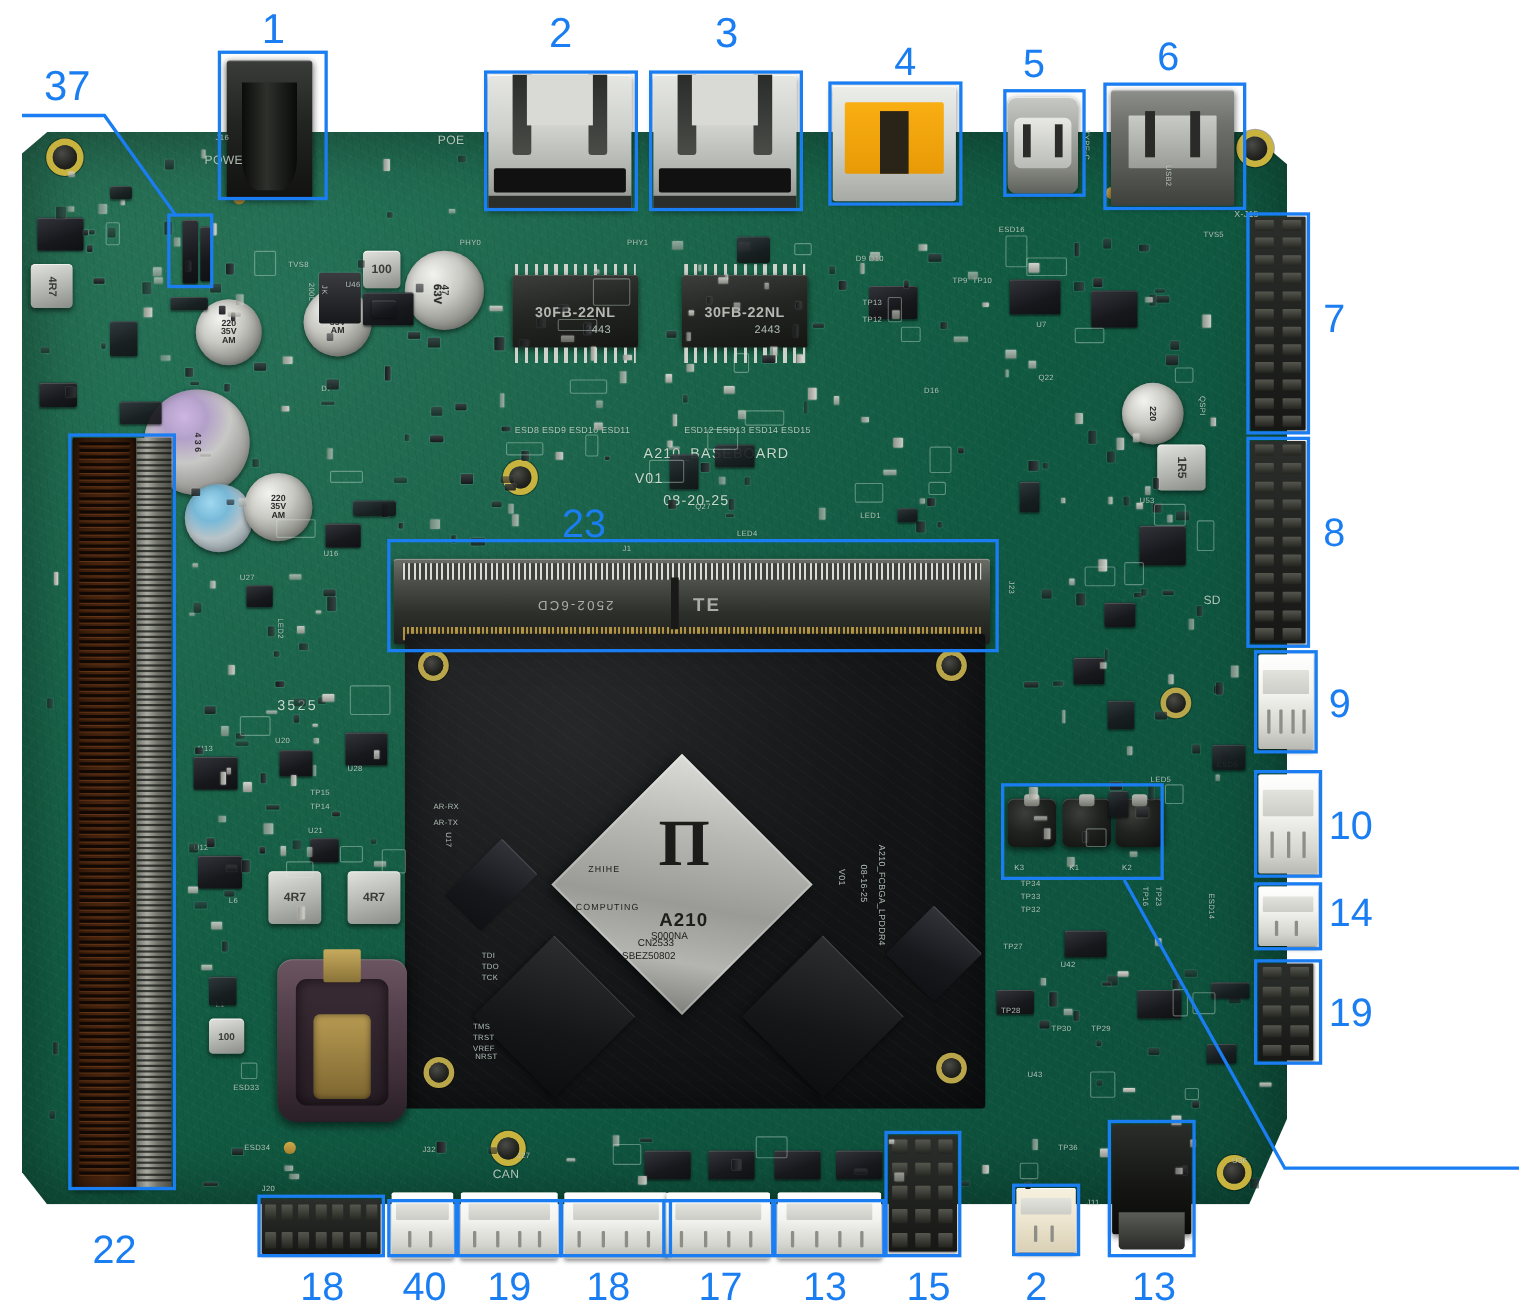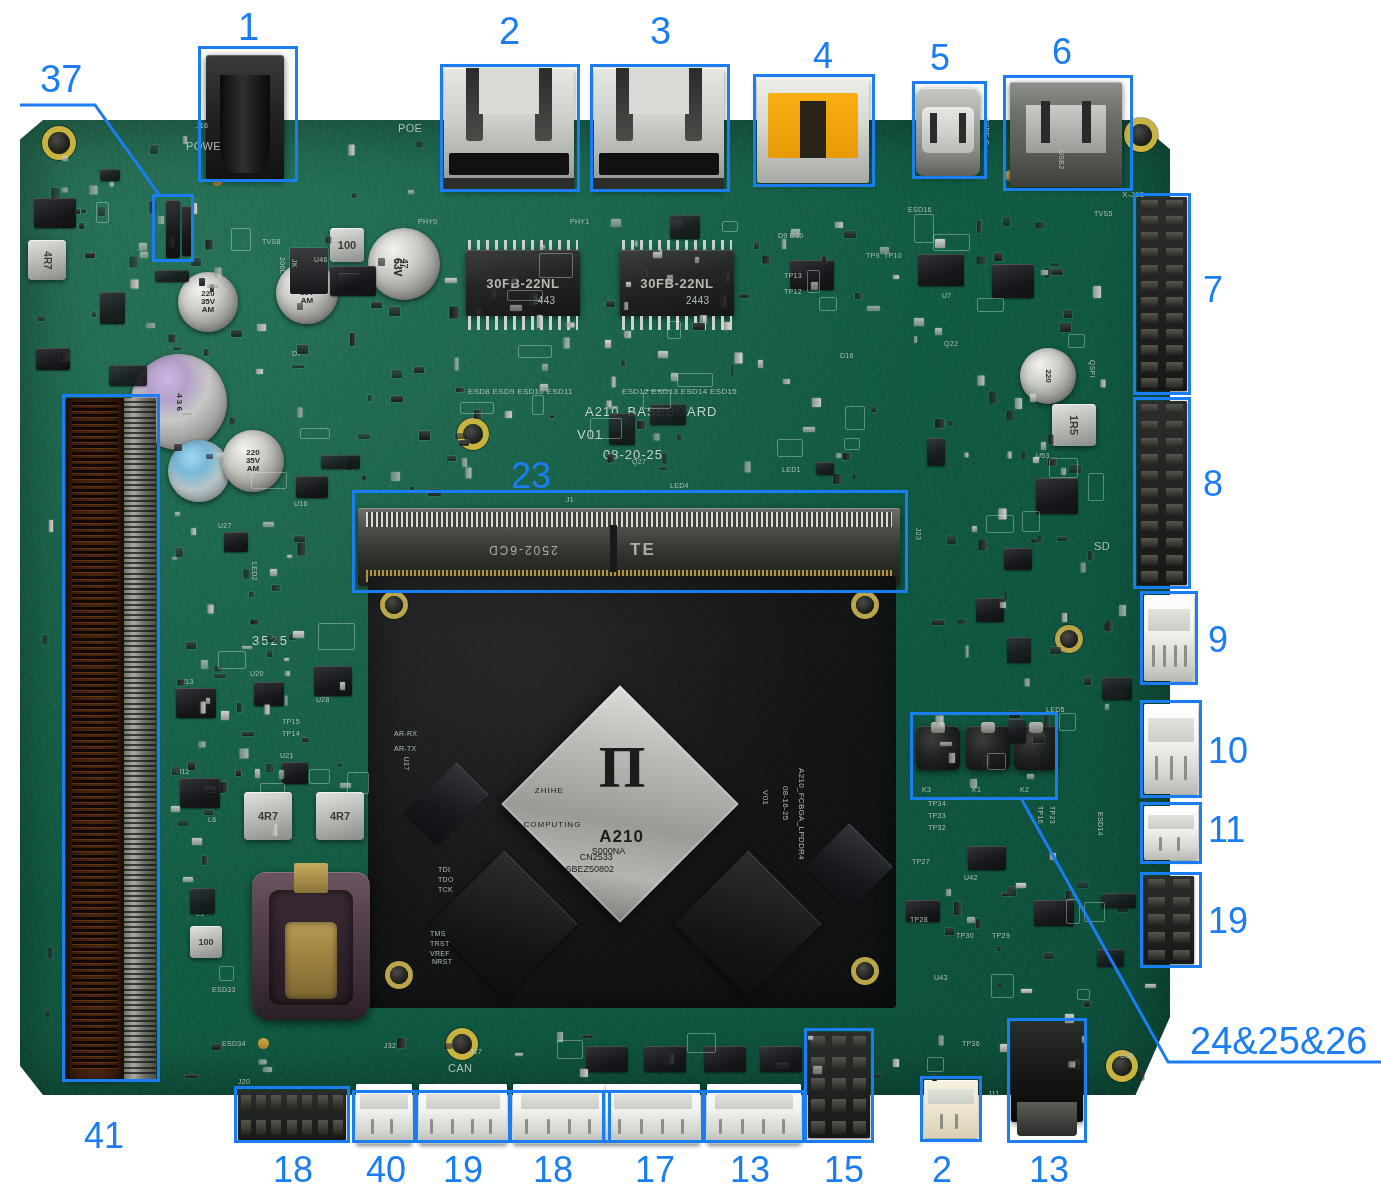--- a/index.html
+++ b/index.html
@@ -1270,21 +1270,21 @@
       <div class="annlbl" style="left: 1052px; top: 34px; font-size: 36px; --ac: #1a7ef2;">6</div>
       <div class="annbox" style="left: 1133px; top: 193px; width: 58px; height: 202px; --ac: #1a7ef2;"></div>
       <div class="annlbl" style="left: 1203px; top: 272px; font-size: 36px; --ac: #1a7ef2;">7</div>
       <div class="annbox" style="left: 1133px; top: 397px; width: 58px; height: 192px; --ac: #1a7ef2;"></div>
       <div class="annlbl" style="left: 1203px; top: 466px; font-size: 36px; --ac: #1a7ef2;">8</div>
       <div class="annbox" style="left: 1140px; top: 591px; width: 58px; height: 94px; --ac: #1a7ef2;"></div>
       <div class="annlbl" style="left: 1208px; top: 622px; font-size: 36px; --ac: #1a7ef2;">9</div>
       <div class="annbox" style="left: 1140px; top: 700px; width: 62px; height: 98px; --ac: #1a7ef2;"></div>
       <div class="annlbl" style="left: 1208px; top: 733px; font-size: 36px; --ac: #1a7ef2;">10</div>
       <div class="annbox" style="left: 1140px; top: 802px; width: 62px; height: 62px; --ac: #1a7ef2;"></div>
-      <div class="annlbl" style="left: 1208px; top: 812px; font-size: 36px; --ac: #1a7ef2;">11</div>
+      <div class="annlbl" style="left: 1208px; top: 812px; font-size: 36px; --ac: #1a7ef2;">14</div>
       <div class="annbox" style="left: 1140px; top: 872px; width: 62px; height: 96px; --ac: #1a7ef2;"></div>
       <div class="annlbl" style="left: 1208px; top: 903px; font-size: 36px; --ac: #1a7ef2;">19</div>
       <div class="annbox" style="left: 1007px; top: 1018px; width: 80px; height: 125px; --ac: #1a7ef2;"></div>
       <div class="annlbl" style="left: 1029px; top: 1152px; font-size: 36px; --ac: #1a7ef2;">13</div>
       <div class="annbox" style="left: 920px; top: 1076px; width: 62px; height: 66px; --ac: #1a7ef2;"></div>
       <div class="annlbl" style="left: 932px; top: 1152px; font-size: 36px; --ac: #1a7ef2;">2</div>
       <div class="annbox" style="left: 804px; top: 1028px; width: 70px; height: 115px; --ac: #1a7ef2;"></div>
       <div class="annlbl" style="left: 824px; top: 1152px; font-size: 36px; --ac: #1a7ef2;">15</div>
       <div class="annbox" style="left: 703px; top: 1090px; width: 102px; height: 53px; --ac: #1a7ef2;"></div>
       <div class="annlbl" style="left: 730px; top: 1152px; font-size: 36px; --ac: #1a7ef2;">13</div>
@@ -1292,22 +1292,21 @@
       <div class="annlbl" style="left: 635px; top: 1152px; font-size: 36px; --ac: #1a7ef2;">17</div>
       <div class="annbox" style="left: 509px; top: 1090px; width: 102px; height: 53px; --ac: #1a7ef2;"></div>
       <div class="annlbl" style="left: 533px; top: 1152px; font-size: 36px; --ac: #1a7ef2;">18</div>
       <div class="annbox" style="left: 415px; top: 1090px; width: 96px; height: 53px; --ac: #1a7ef2;"></div>
       <div class="annlbl" style="left: 443px; top: 1152px; font-size: 36px; --ac: #1a7ef2;">19</div>
       <div class="annbox" style="left: 352px; top: 1090px; width: 64px; height: 53px; --ac: #1a7ef2;"></div>
       <div class="annlbl" style="left: 366px; top: 1152px; font-size: 36px; --ac: #1a7ef2;">40</div>
       <div class="annbox" style="left: 234px; top: 1086px; width: 116px; height: 57px; --ac: #1a7ef2;"></div>
       <div class="annlbl" style="left: 273px; top: 1152px; font-size: 36px; --ac: #1a7ef2;">18</div>
       <div class="annbox" style="left: 62px; top: 394px; width: 98px; height: 688px; --ac: #1a7ef2;"></div>
-      <div class="annlbl" style="left: 84px; top: 1118px; font-size: 36px; --ac: #1a7ef2;">41</div>
+      <div class="annlbl" style="left: 84px; top: 1118px; font-size: 36px; --ac: #1a7ef2;">22</div>
       <div class="annbox" style="left: 352px; top: 490px; width: 556px; height: 103px; --ac: #1a7ef2;"></div>
       <div class="annlbl" style="left: 511px; top: 458px; font-size: 36px; --ac: #1a7ef2;">23</div>
       <div class="annbox" style="left: 910px; top: 712px; width: 148px; height: 88px; --ac: #1a7ef2;"></div>
-      <div class="annlbl" style="left: 1190px; top: 1022px; font-size: 38px; --ac: #1a7ef2;">24&amp;25&amp;26</div>
       <div class="annbox" style="left: 152px; top: 194px; width: 42px; height: 68px; --ac: #1a7ef2;"></div>
       <div class="annlbl" style="left: 40px; top: 60px; font-size: 38px; --ac: #1a7ef2;">37</div>
     </div>
 
 </div>
 
 </body></html>

